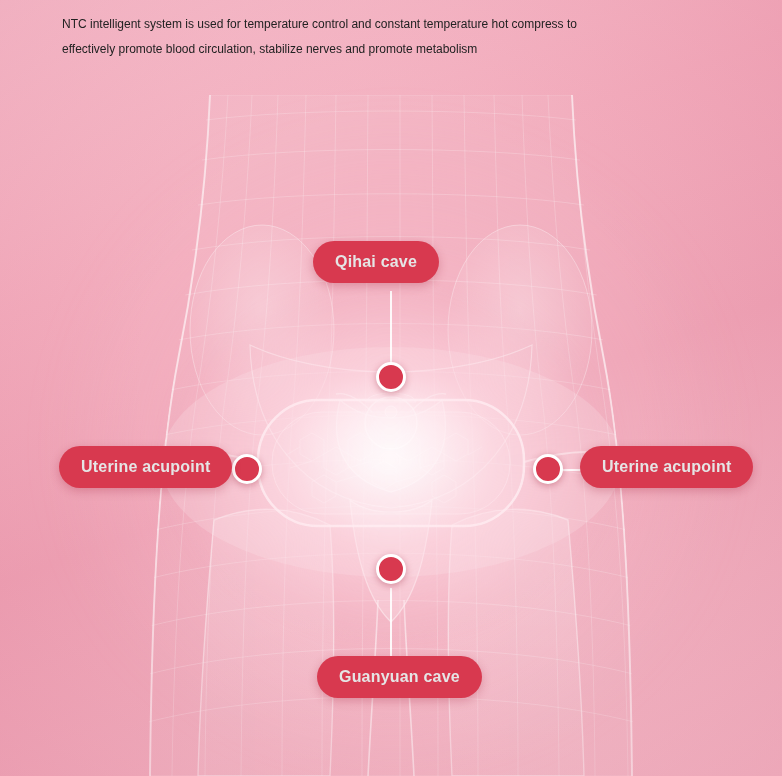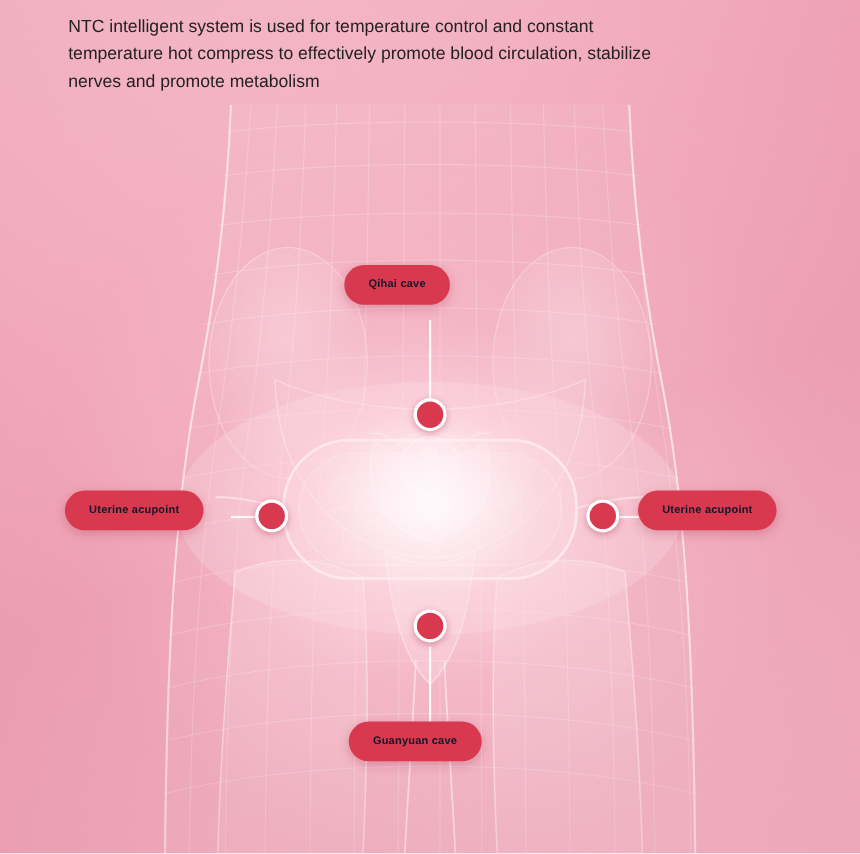--- a/index.html
+++ b/index.html
@@ -63,22 +63,22 @@
     fill: rgba(255,255,255,0.10);
     stroke: rgba(255,255,255,0.45);
     stroke-width: 1;
   }
   .device-hex { fill: none; stroke: rgba(255,255,255,0.42); stroke-width: 0.8; }
 
   
   .label {
     position: absolute;
     background: #d8394f;
-    color: #0f172a;
-    font-size: 10px;
+    color: #e5e5e5;
+    font-size: 16px;
     font-weight: bold;
     letter-spacing: 0.2px;
     border-radius: 22px;
     padding: 13px 22px;
     white-space: nowrap;
     box-shadow: 0 3px 10px rgba(150,20,45,0.25);
     line-height: 1;
   }
   .dot {
     position: absolute;
@@ -97,21 +97,21 @@
   .connector.v { width: 2px; }
   .connector.h { height: 2px; }
 
   
   #intro {
     position: absolute;
     left: 62px;
     top: 12px;
     width: 560px;
     color: #222222;
-    font-size: 16px;
+    font-size: 12px;
     line-height: 25px;
   }
 </style>
 </head>
 <body>
 
 <div id="stage">
 
   <div class="glow glow-wide"></div>
 

